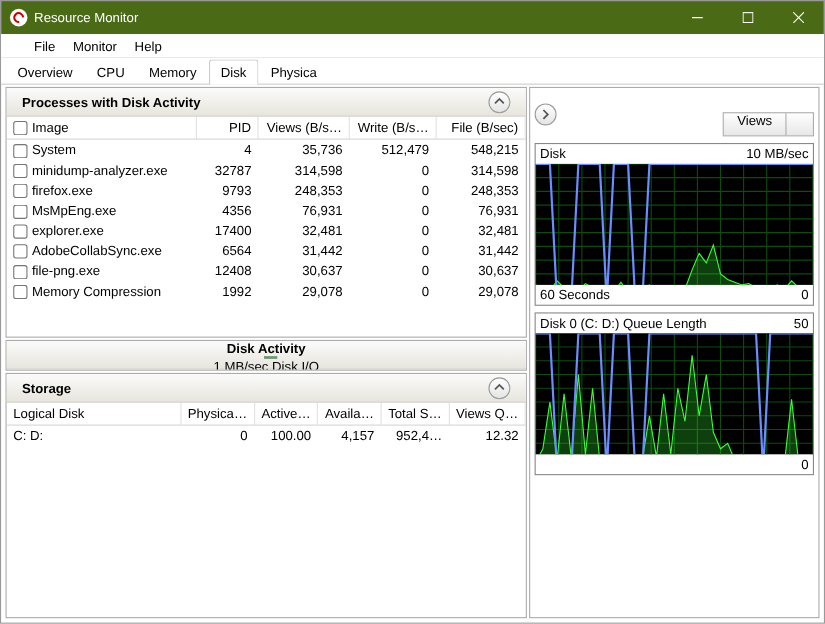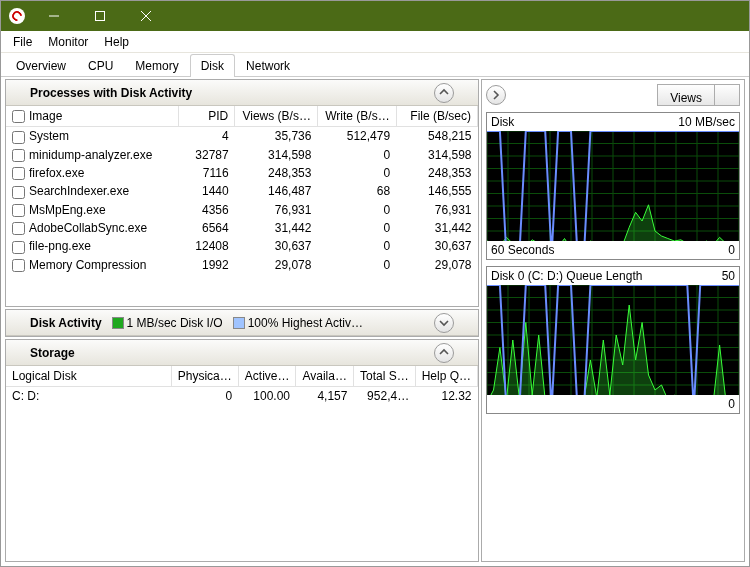--- a/index.html
+++ b/index.html
@@ -3,60 +3,61 @@
 <meta charset="utf-8">
 <style>
 * { box-sizing: border-box; margin: 0; padding: 0; font-family: "Segoe UI", Tahoma, sans-serif; font-size: 12px; }
 body { background: #fff; width: 750px; height: 567px; overflow: hidden; border: 1px solid #999; }
 .titlebar { background: #4b6a16; color: #fff; height: 30px; display: flex; align-items: center; padding: 0 0 0 8px; }
 .titlebar .icon { width: 16px; height: 16px; margin-right: 6px; background: #fff; border-radius: 8px; position: relative; }
 .titlebar .icon::after { content:""; position:absolute; inset:3px; border:2px solid #c00; border-right-color:transparent; border-radius:50%; transform:rotate(40deg);}
 .titlebar .title { flex: 1; font-size: 12px; }
 .titlebar .ctl { width: 46px; height: 30px; display: flex; align-items: center; justify-content: center; cursor: pointer; }
 .titlebar svg { stroke: #fff; stroke-width: 1; fill: none; }
-.menubar { background: #fff; height: 22px; border-bottom: 1px solid #e7e5dd; display: flex; align-items: center; padding: 0 4px; }
+.menubar { background: #fff; height: 22px; border-bottom: 1px solid #e7e5dd; display: flex; align-items: center; padding: 0 22px; }
 .menubar .item { padding: 2px 8px; cursor: pointer; }
 .tabbar { background: #fff; height: 24px; display: flex; align-items: center; padding: 0 4px; border-bottom: 1px solid #ccc; }
 .tab { padding: 4px 10px; cursor: pointer; border: 1px solid transparent; border-bottom: none; position: relative; top: 1px; }
 .tab.active { border-color: #ccc; background: #fff; border-top-left-radius: 3px; border-top-right-radius: 3px; }
 .content { display: flex; padding: 2px 4px 4px 4px; gap: 2px; height: calc(100% - 76px); }
 .leftpane { width: 475px; display: flex; flex-direction: column; gap: 2px; }
 .rightpane { width: 264px; border: 1px solid #ababab; padding: 4px; display: flex; flex-direction: column; }
 .rightheader { display: flex; align-items: center; margin-bottom: 6px; }
 .expbtn { width: 20px; height: 20px; border: 1px solid #9b9b9b; border-radius: 50%; background: linear-gradient(#fff,#e4e4e4); display: flex; align-items: center; justify-content: center; cursor: pointer; }
 .expbtn svg { stroke:#555; stroke-width:1.6; fill:none; }
-.viewsbtn { margin-left: auto; height: 22px; border: 1px solid #acacac; background: linear-gradient(#fefefe,#e7e7e7); display: flex; align-items: flex-end; cursor: pointer; }
+.viewsbtn { margin-left: auto; height: 22px; border: 1px solid #acacac; background: linear-gradient(#fefefe,#e7e7e7); display: flex; align-items: flex-start; cursor: pointer; margin-top: 18px; }
 .viewsbtn span { padding: 0 12px; }
 .viewsbtn .dd { border-left: 1px solid #acacac; width: 18px; height: 100%; display:flex; align-items:center; justify-content:center;}
 .chartbox { border: 1px solid #888; display:flex; flex-direction:column;  }
 .chartbox + .chartbox { margin-top: 6px; }
 .chtitle { display: flex; justify-content: space-between; padding: 2px 4px; font-size: 11px; }
 .chart { background: #000; height: 110px; position: relative; overflow:hidden; }
 .grid line { stroke: #0b4d0b; stroke-width: 1; }
 .series-line { fill: none; stroke: #39ff39; stroke-width: 1; }
 .series-fill { fill: rgba(57,255,57,.25); stroke:none; }
 .series-blue { fill:none; stroke:#6a8dff; stroke-width:2; }
 .chfoot { display:flex; justify-content:space-between; padding:2px 4px; font-size:11px; }
 .panel { border: 1px solid #ababab; background: #fff; display:flex; flex-direction:column; overflow:hidden; }
-.panelhdr { background: linear-gradient(#fbfbfa, #e7e5dd); border-bottom: 1px solid #c9c7bf; height: 26px; display: flex; align-items: center; padding: 0 24px; }
+.panelhdr { background: linear-gradient(#fbfbfa, #e7e5dd); border-bottom: 1px solid #c9c7bf; height: 26px; display: flex; align-items: center; padding: 0 14px; }
 .panelhdr .ptitle { font-weight: bold; }
 .panelhdr .right { margin-left: auto; }
 .legswatch { display:inline-block; width:12px; height:12px; vertical-align:middle; margin:0 3px 0 10px; border:1px solid #888;}
 .tablewrap { overflow:auto; flex:1; }
 table { width: 100%; border-collapse: collapse; }
 th { text-align: left; font-weight: normal; padding: 3px 6px; border-right: 1px solid #e1e1e1; border-bottom: 1px solid #e1e1e1; background: #fff; cursor:pointer; white-space:nowrap; overflow:hidden; text-overflow:ellipsis;}
 td { padding: 2px 6px; white-space: nowrap; overflow:hidden; text-overflow:ellipsis; }
 td.num, th.num { text-align: right; }
 input[type=checkbox] { margin-right: 4px; vertical-align: middle; }
 </style>
 </head>
 <body>
 
 <div class="titlebar">
   <span class="icon"></span>
+  <span class="title">Resource Monitor</span>
   <div class="ctl">
       <svg width="10" height="10">
         <line x1="0" y1="5" x2="10" y2="5"></line>
       </svg>
     </div>
   <div class="ctl">
       <svg width="10" height="10">
         <rect x="0.5" y="0.5" width="9" height="9"></rect>
       </svg>
     </div>
@@ -72,21 +73,21 @@
     <span class="item">File</span>
     <span class="item">Monitor</span>
     <span class="item">Help</span>
   </div>
 
 <div class="tabbar" id="tabbar">
     <span class="tab">Overview</span>
     <span class="tab">CPU</span>
     <span class="tab">Memory</span>
     <span class="tab active">Disk</span>
-    <span class="tab">Network</span>
+    <span class="tab">Physica</span>
   </div>
 
 <div class="content">
   <div class="leftpane">
     <div class="panel" style="height:228px;position:relative;">
       <div class="panelhdr">
         <span class="ptitle">Processes with Disk Activity</span>
         <span class="right expbtn">
             <svg width="10" height="10">
               <polyline points="1,6 5,2 9,6"></polyline>
@@ -121,40 +122,40 @@
               </tr>
               <tr>
                 <td><input type="checkbox" style="">minidump-analyzer.exe</td>
                 <td class="num">32787</td>
                 <td class="num">314,598</td>
                 <td class="num">0</td>
                 <td class="num">314,598</td>
               </tr>
               <tr>
                 <td><input type="checkbox" style="">firefox.exe</td>
-                <td class="num">7116</td>
+                <td class="num">9793</td>
                 <td class="num">248,353</td>
                 <td class="num">0</td>
                 <td class="num">248,353</td>
-              </tr>
-              <tr>
-                <td><input type="checkbox" style="">SearchIndexer.exe</td>
-                <td class="num">1440</td>
-                <td class="num">146,487</td>
-                <td class="num">68</td>
-                <td class="num">146,555</td>
               </tr>
               <tr>
                 <td><input type="checkbox" style="">MsMpEng.exe</td>
                 <td class="num">4356</td>
                 <td class="num">76,931</td>
                 <td class="num">0</td>
                 <td class="num">76,931</td>
               </tr>
               <tr>
+                <td><input type="checkbox" style="">explorer.exe</td>
+                <td class="num">17400</td>
+                <td class="num">32,481</td>
+                <td class="num">0</td>
+                <td class="num">32,481</td>
+              </tr>
+              <tr>
                 <td><input type="checkbox" style="">AdobeCollabSync.exe</td>
                 <td class="num">6564</td>
                 <td class="num">31,442</td>
                 <td class="num">0</td>
                 <td class="num">31,442</td>
               </tr>
               <tr>
                 <td><input type="checkbox" style="">file-png.exe</td>
                 <td class="num">12408</td>
                 <td class="num">30,637</td>
@@ -167,21 +168,21 @@
                 <td class="num">29,078</td>
                 <td class="num">0</td>
                 <td class="num">29,078</td>
               </tr>
             </tbody>
         </table>
       </div>
     </div>
 
     <div class="panel" style="height:28px;">
-      <div class="panelhdr" style="height:100%;">
+      <div class="panelhdr" style="height:100%;flex-direction:column;">
         <span class="ptitle">Disk Activity</span>
         <span class="legswatch" style="background:#1fa81f"></span>
         <span>1 MB/sec Disk I/O</span>
         <span class="legswatch" style="background:#a0c4ff"></span>
         <span style="max-width:120px;overflow:hidden;text-overflow:ellipsis;white-space:nowrap;">100% Highest Active T…</span>
         <span class="right expbtn">
             <svg width="10" height="10">
               <polyline points="1,3 5,7 9,3"></polyline>
             </svg>
           </span>
@@ -207,21 +208,21 @@
               <col>
               <col>
             </colgroup>
           <thead>
               <tr id="stor-head">
                 <th>Logical Disk</th>
                 <th class="num">Physica…</th>
                 <th class="num">Active…</th>
                 <th class="num">Availa…</th>
                 <th class="num">Total S…</th>
-                <th class="num">Help Q…</th>
+                <th class="num">Views Q…</th>
               </tr>
             </thead>
           <tbody id="stor-body">
               <tr>
                 <td>C: D:</td>
                 <td class="num">0</td>
                 <td class="num">100.00</td>
                 <td class="num">4,157</td>
                 <td class="num">952,4…</td>
                 <td class="num">12.32</td>

